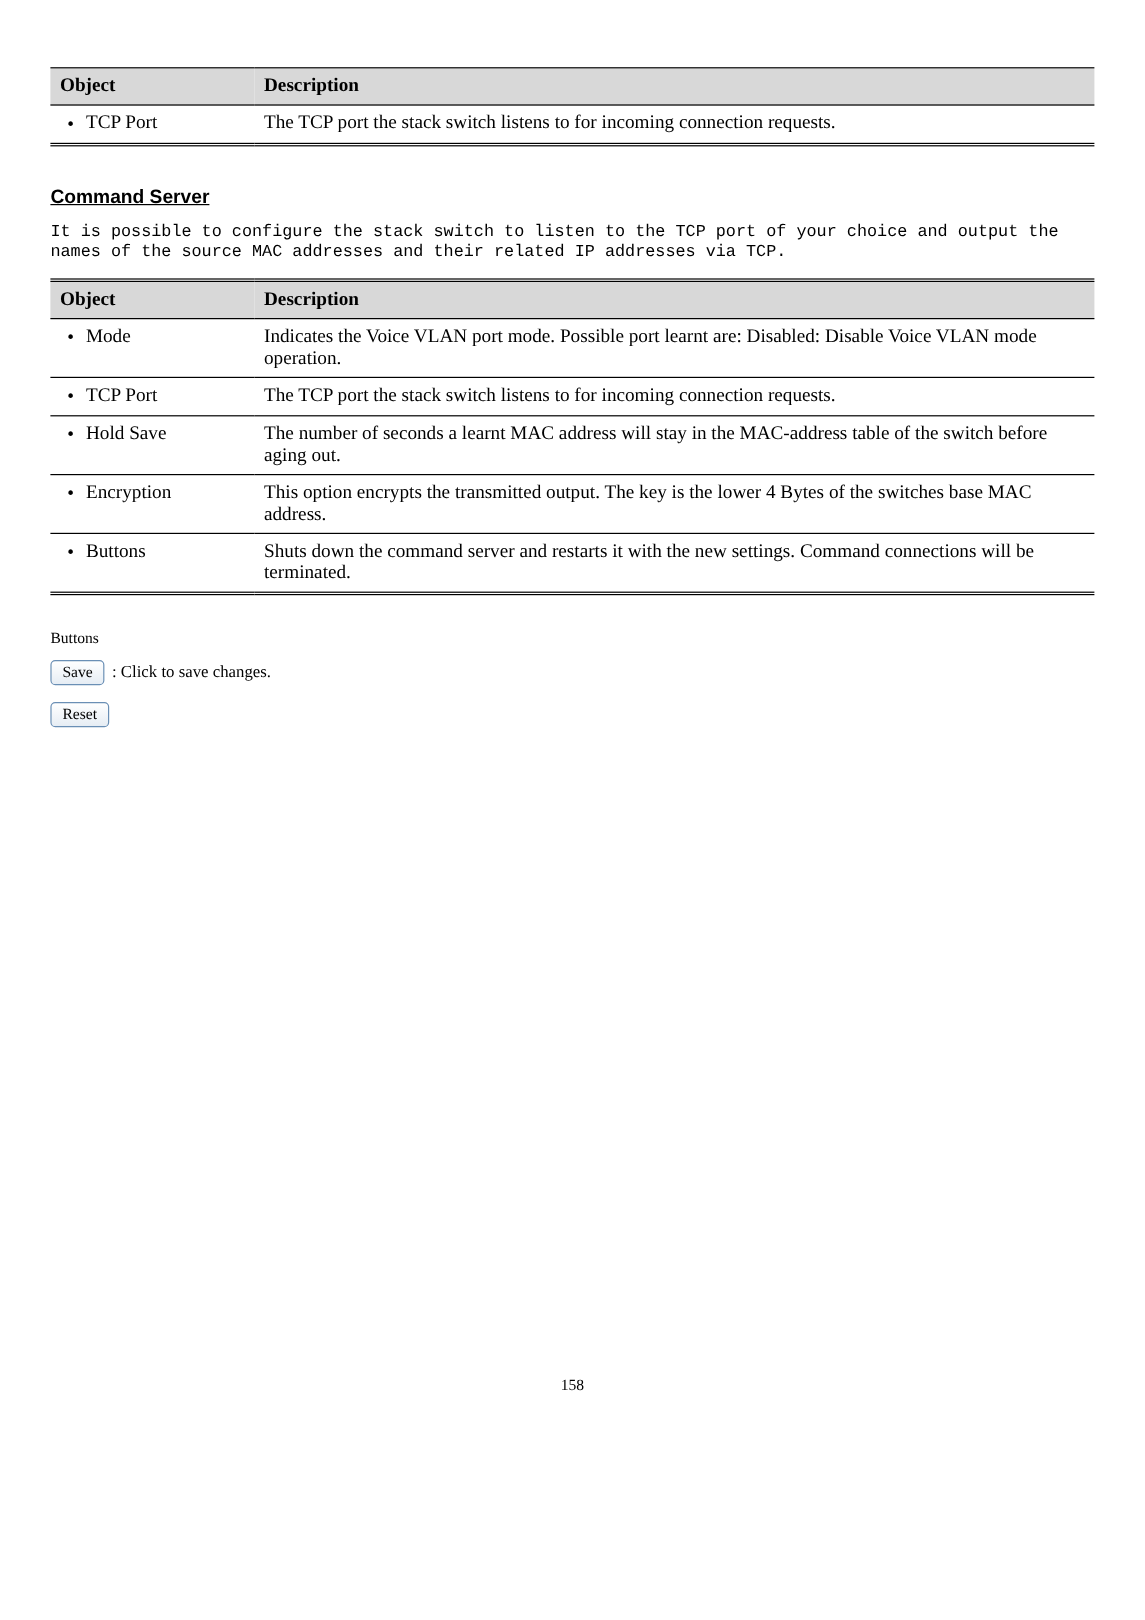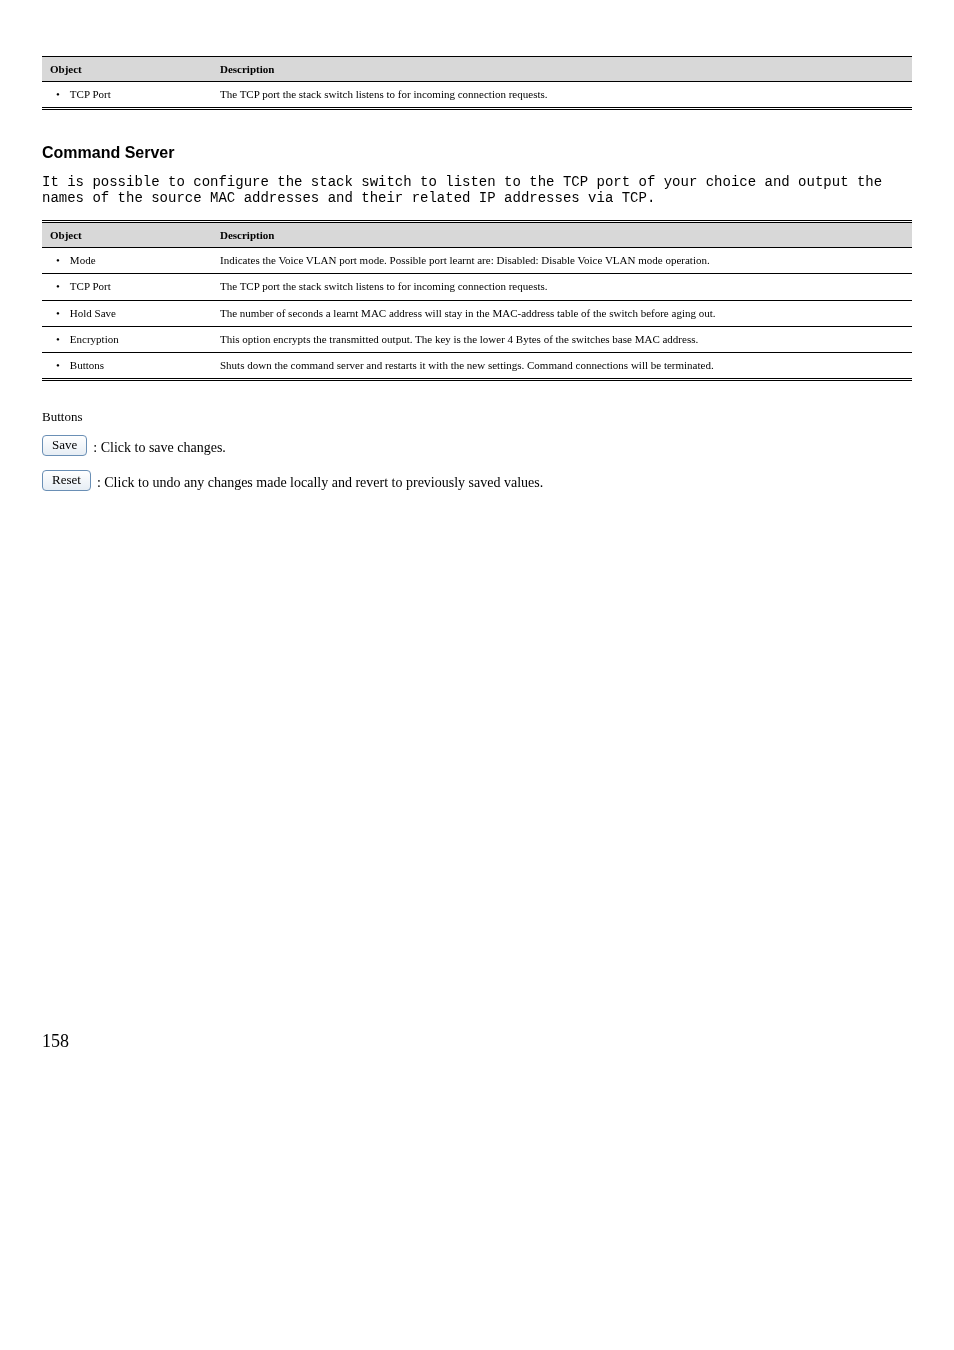--- a/index.html
+++ b/index.html
@@ -16,21 +16,21 @@
     border-collapse: collapse;
     width: 100%;
     margin: 0 auto;
     table-layout: fixed;
   }
   table.defs col.obj { width: 170px; }
   table.defs th, table.defs td {
     padding: 6px 8px 6px 8px;
     vertical-align: top;
     text-align: left;
-    font-size: 11px;
+    font-size: 16px;
   }
   table.defs tr.hdr th {
     font-weight: bold;
     background: #d8d8d8;
     border-bottom: 1px solid #000;
   }
   table.defs.top-single tr:first-child th,
   table.defs.top-single tr:first-child td { border-top: 1px solid #000; }
   table.defs tr.row td { border-top: 1px solid #000; }
   table.defs tr.last td { border-bottom: 3px double #000; }
@@ -41,54 +41,55 @@
   .bullet-cell .dot {
     padding: 0 10px 0 6px;
     line-height: 1.2;
   }
   .bullet-cell .txt { flex: 1; }
   h2.section {
     font-family: Arial, sans-serif;
     font-weight: bold;
     font-size: 16px;
     margin: 34px 0 12px 0;
+    text-decoration: underline;
   }
   p.para {
     margin: 10px 0 14px 0;
     font-size: 14px;
     font-family: Liberation Mono, monospace;
   }
   table.defs.second { border-top: 3px double #000; }
   .buttons-heading {
     font-weight: normal;
     margin: 28px 0 10px 0;
     font-size: 13px;
   }
   .btn-row {
     display: flex;
-    align-items: flex-end;
+    align-items: center;
     margin-bottom: 14px;
     font-size: 14px;
   }
   .btn-row .btn {
     display: inline-block;
     border: 1px solid #6a8fb5;
     border-radius: 4px;
     background: linear-gradient(#ffffff, #e6edf4);
     font-family: "Times New Roman", serif;
     font-size: 13px;
     padding: 1px 9px 2px 9px;
     margin-right: 6px;
     color: #000;
   }
   .btn-row span.desc { }
   .page-num {
-    text-align: left;
+    text-align: center;
     margin-top: 540px;
-    font-size: 18px;
+    font-size: 13px;
   }
 </style>
 </head>
 <body>
 
 <table class="defs top-single">
   <colgroup>
       <col class="obj">
       <col>
     </colgroup>
@@ -171,16 +172,15 @@
   </table>
 
 <div class="buttons-heading">Buttons</div>
 
 <div class="btn-row">
   <span class="btn">Save</span>
   <span class="desc">: Click to save changes.</span>
 </div>
 <div class="btn-row">
   <span class="btn">Reset</span>
-  <span class="desc">: Click to undo any changes made locally and revert to previously saved values.</span>
 </div>
 
 <div class="page-num">158</div>
 
 </body></html>

